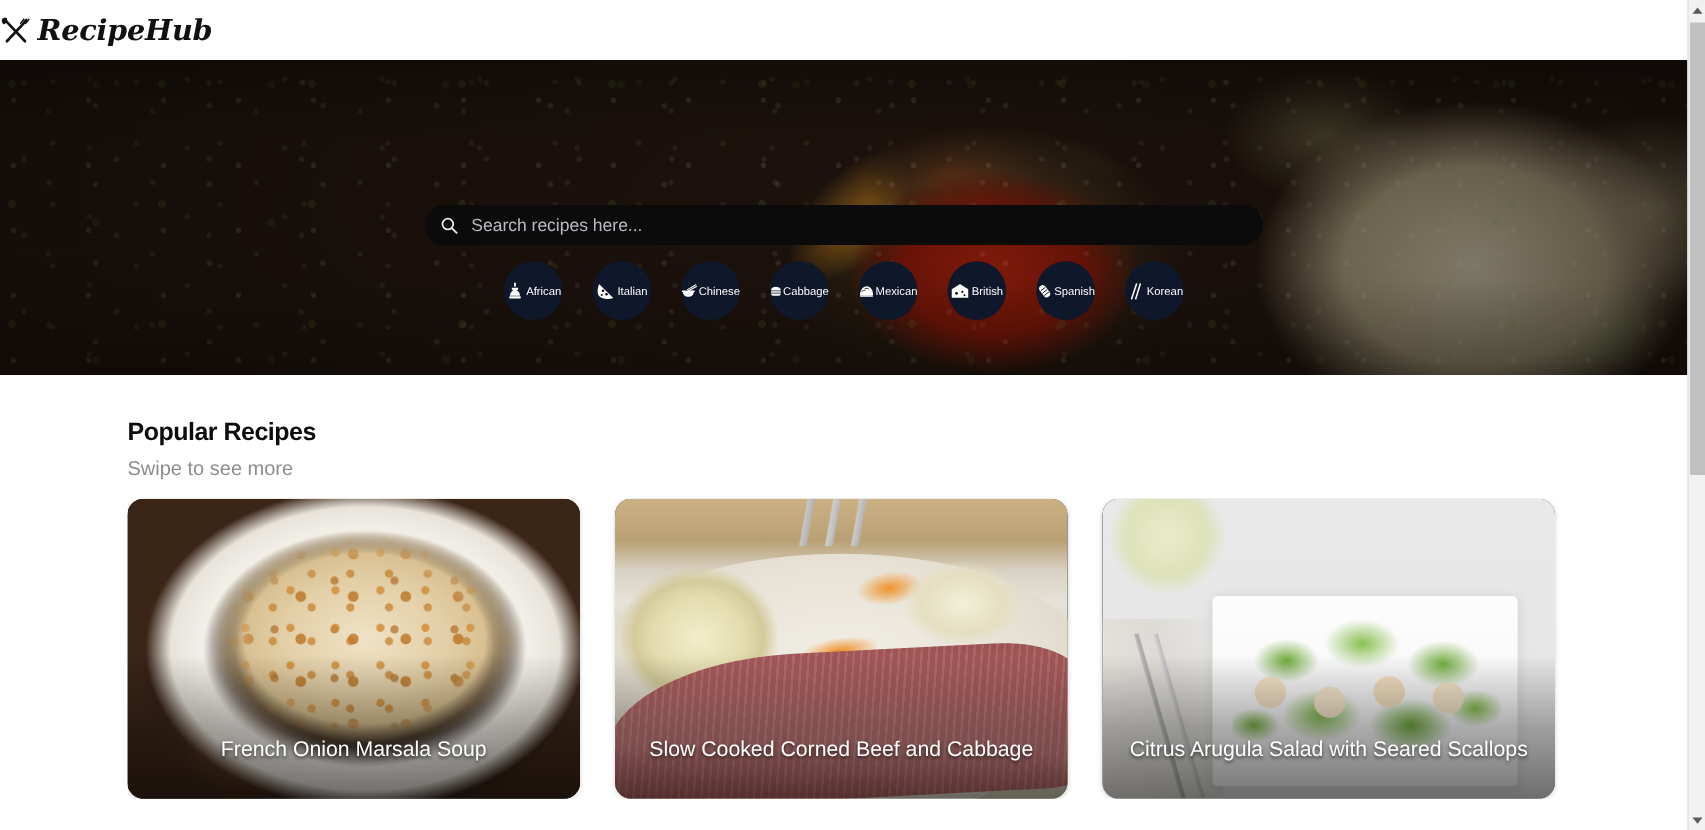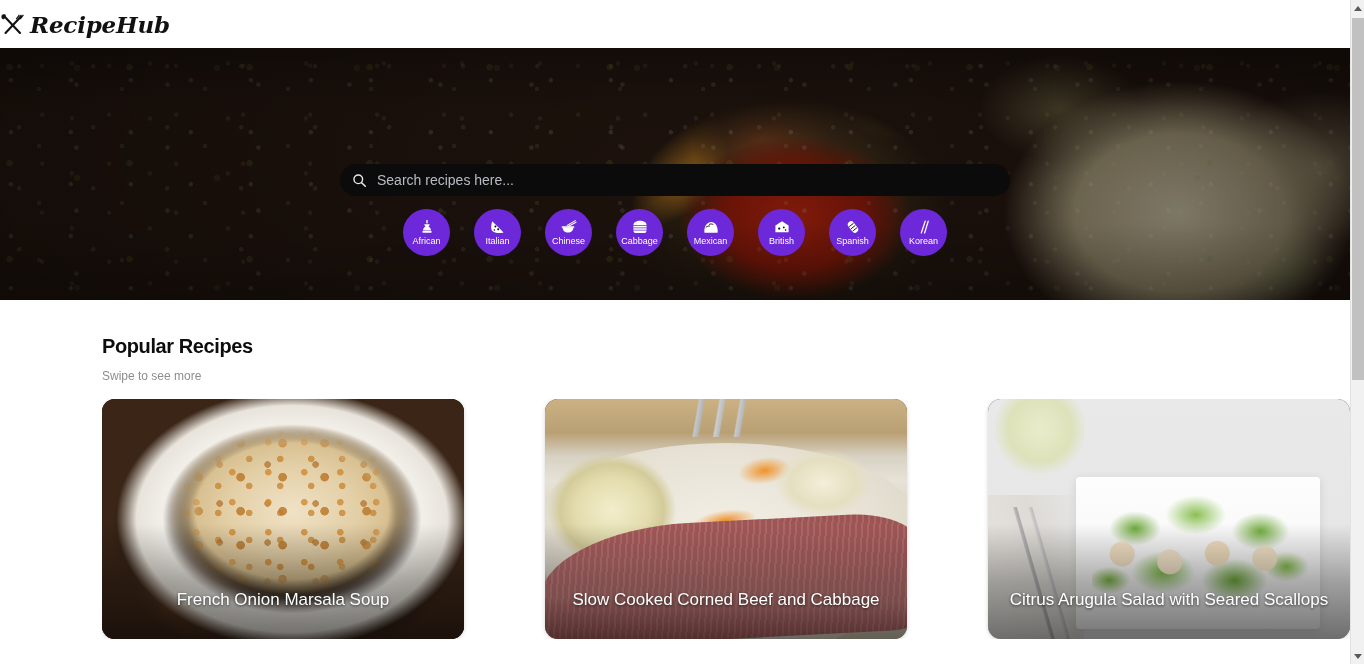--- a/index.html
+++ b/index.html
@@ -187,23 +187,23 @@
     display: flex;
     justify-content: center;
     gap: 24px;
     z-index: 5;
   }
 
   .cat {
     width: 47px;
     height: 47px;
     border-radius: 50%;
-    background: #6d28d9;
+    background: #0f172a;
     display: flex;
-    flex-direction: column;
+    flex-direction: row;
     align-items: center;
     justify-content: center;
     gap: 1px;
     cursor: pointer;
     user-select: none;
     flex: 0 0 auto;
   }
 
   .cat-icon {
     width: 16px;
@@ -229,30 +229,30 @@
   .section-title {
     font-size: 20px;
     font-weight: 700;
     color: #0d0d0d;
     letter-spacing: -0.4px;
     line-height: 32px;
   }
 
   .section-sub {
     margin-top: 7px;
-    font-size: 12px;
+    font-size: 16px;
     color: #8d8d8d;
     line-height: 14px;
   }
 
   .cards {
     margin-top: 16px;
     display: flex;
+    gap: 28px;
     overflow: hidden;
-    justify-content: space-between;
   }
 
   .card {
     position: relative;
     width: 362px;
     height: 240px;
     flex: 0 0 auto;
     border-radius: 13px;
     overflow: hidden;
     cursor: pointer;

